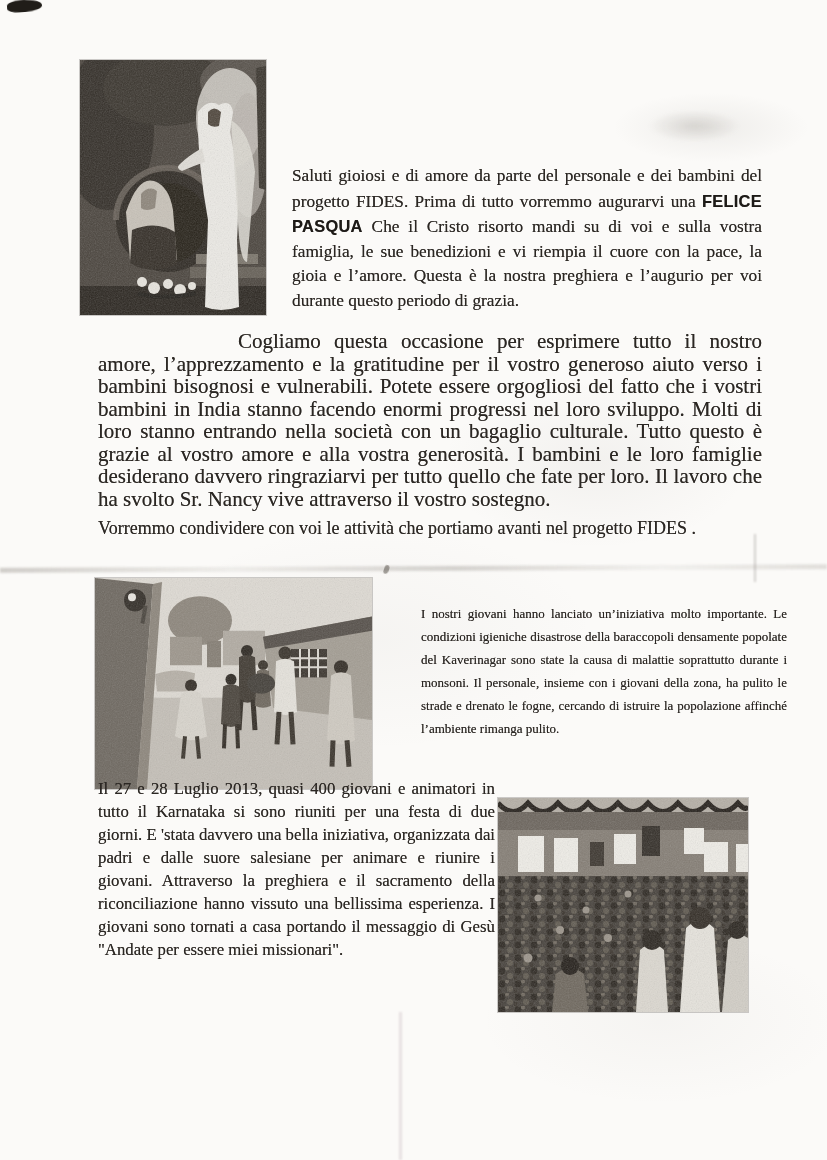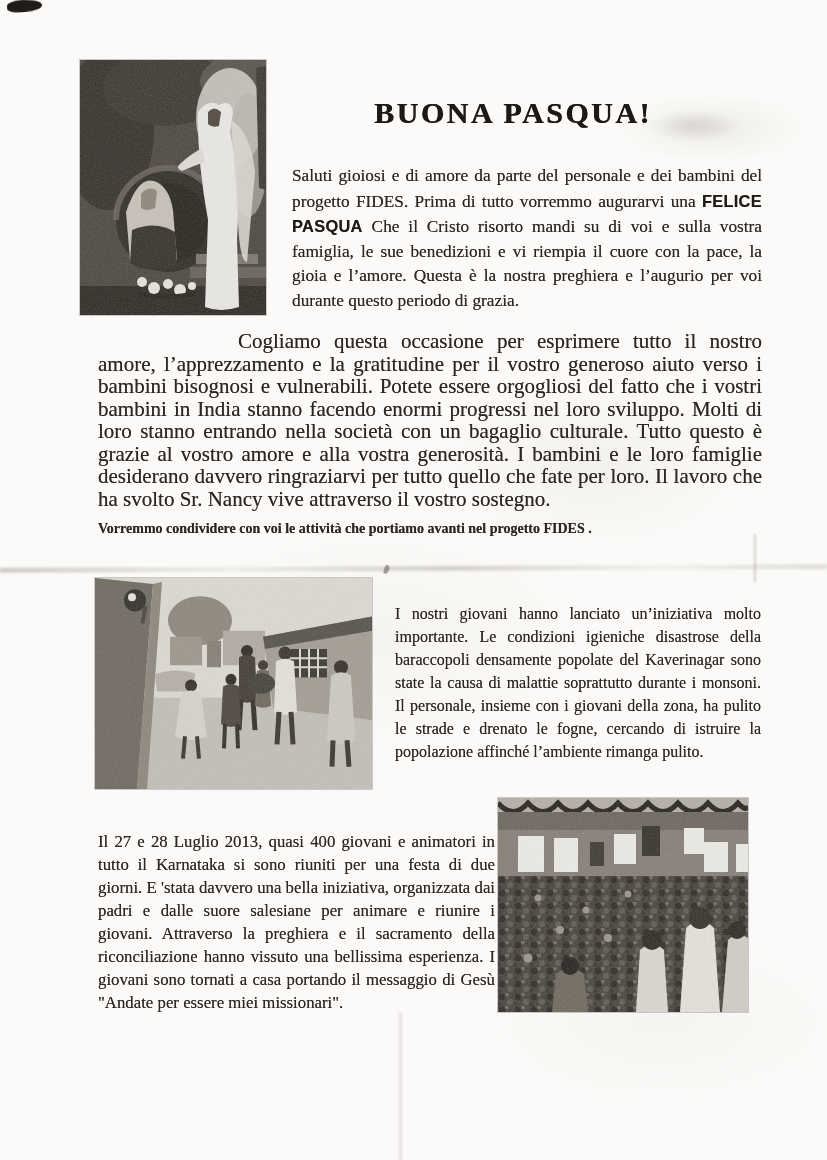--- a/index.html
+++ b/index.html
@@ -34,23 +34,23 @@
     color: #2b2723;
     text-shadow: 0 0 0.4px rgba(43,39,35,0.65);
   }
   .p1 { left: 278px; top: 150px; width: 470px; font-size: 17.3px; line-height: 24.5px; }
   .felice {
     font-family: "Liberation Sans", sans-serif;
     font-weight: 700; font-size: 16.4px; letter-spacing: 0.3px;
     color: #1d1a17;
   }
   .p2 { left: 84px;  top: 316px; width: 664px; font-size: 21px;   line-height: 22.5px; text-indent: 140px; }
-  .pbold { left: 84px; top: 503px; width: 664px; font-size: 14px; line-height: 23px; font-weight: 700; color: #1d1a17; }
-  .p3 { left: 381px; top: 588px; width: 366px; font-size: 16px; line-height: 23px; }
-  .p4 { left: 84px;  top: 816px; width: 397px; font-size: 16.8px; line-height: 23px; }
+  .pbold { left: 84px; top: 503px; width: 664px; font-size: 18px; line-height: 23px; font-weight: 400; color: #1d1a17; }
+  .p3 { left: 407px; top: 588px; width: 366px; font-size: 13px; line-height: 23px; }
+  .p4 { left: 84px;  top: 763px; width: 397px; font-size: 16.8px; line-height: 23px; }
 
   svg.photo { display: block; }
   .photo1 { left: 80px;  top: 60px;  width: 186px; height: 255px; }
   .photo2 { left: 95px;  top: 578px; width: 277px; height: 211px; }
   .photo3 { left: 498px; top: 798px; width: 250px; height: 214px; }
   svg.photo { box-shadow: 0 0 0 1px rgba(60,55,50,0.25); }
 
   
   .corner-blot {
     left: 7px; top: 0; width: 35px; height: 12px;
@@ -141,21 +141,20 @@
       <circle cx="62" cy="222" r="5"></circle>
         <circle cx="74" cy="228" r="6"></circle>
       <circle cx="88" cy="224" r="5"></circle>
         <circle cx="100" cy="230" r="6"></circle>
       <circle cx="112" cy="226" r="4"></circle>
     </g>
     <path d="M58 234 Q85 240 116 233" stroke="#23201b" stroke-width="4" fill="none"></path>
     <rect width="186" height="255" filter="url(#grainF)" opacity="0.5"></rect>
   </svg>
 
-  <h1 class="abs title">BUONA PASQUA!</h1>
 
   <p class="abs scan p1"><span>Saluti gioiosi e di amore da parte del personale e dei bambini del progetto FIDES.  Prima di tutto vorremmo augurarvi una </span><b class="felice">FELICE PASQUA</b><span> Che il Cristo risorto mandi su di voi e sulla vostra famiglia, le sue benedizioni e vi riempia il cuore con la pace, la gioia e l’amore. Questa è la nostra preghiera e l’augurio per voi durante questo periodo di grazia.</span></p>
 
   <p class="abs scan p2">Cogliamo questa occasione per esprimere tutto il nostro amore, l’apprezzamento e la gratitudine per il vostro generoso aiuto verso i bambini bisognosi e vulnerabili. Potete essere orgogliosi del fatto che i vostri bambini in India stanno facendo enormi progressi nel loro sviluppo. Molti di loro stanno entrando nella società con un bagaglio culturale. Tutto questo è grazie al vostro amore e alla vostra generosità. I bambini e le loro famiglie desiderano davvero ringraziarvi per tutto quello che fate per loro. Il lavoro che ha svolto Sr. Nancy vive attraverso il vostro sostegno.</p>
 
   <p class="abs scan pbold">Vorremmo condividere con voi le attività che portiamo avanti nel progetto FIDES .</p>
 
   <svg class="abs photo photo2" viewBox="0 0 277 208" preserveAspectRatio="none" role="img" aria-label="Giovani e personale camminano lungo una strada del quartiere durante l'iniziativa di pulizia">
     <rect width="277" height="208" fill="#dedad3"></rect>
     <rect y="118" width="277" height="90" fill="#c4bfb7"></rect>

